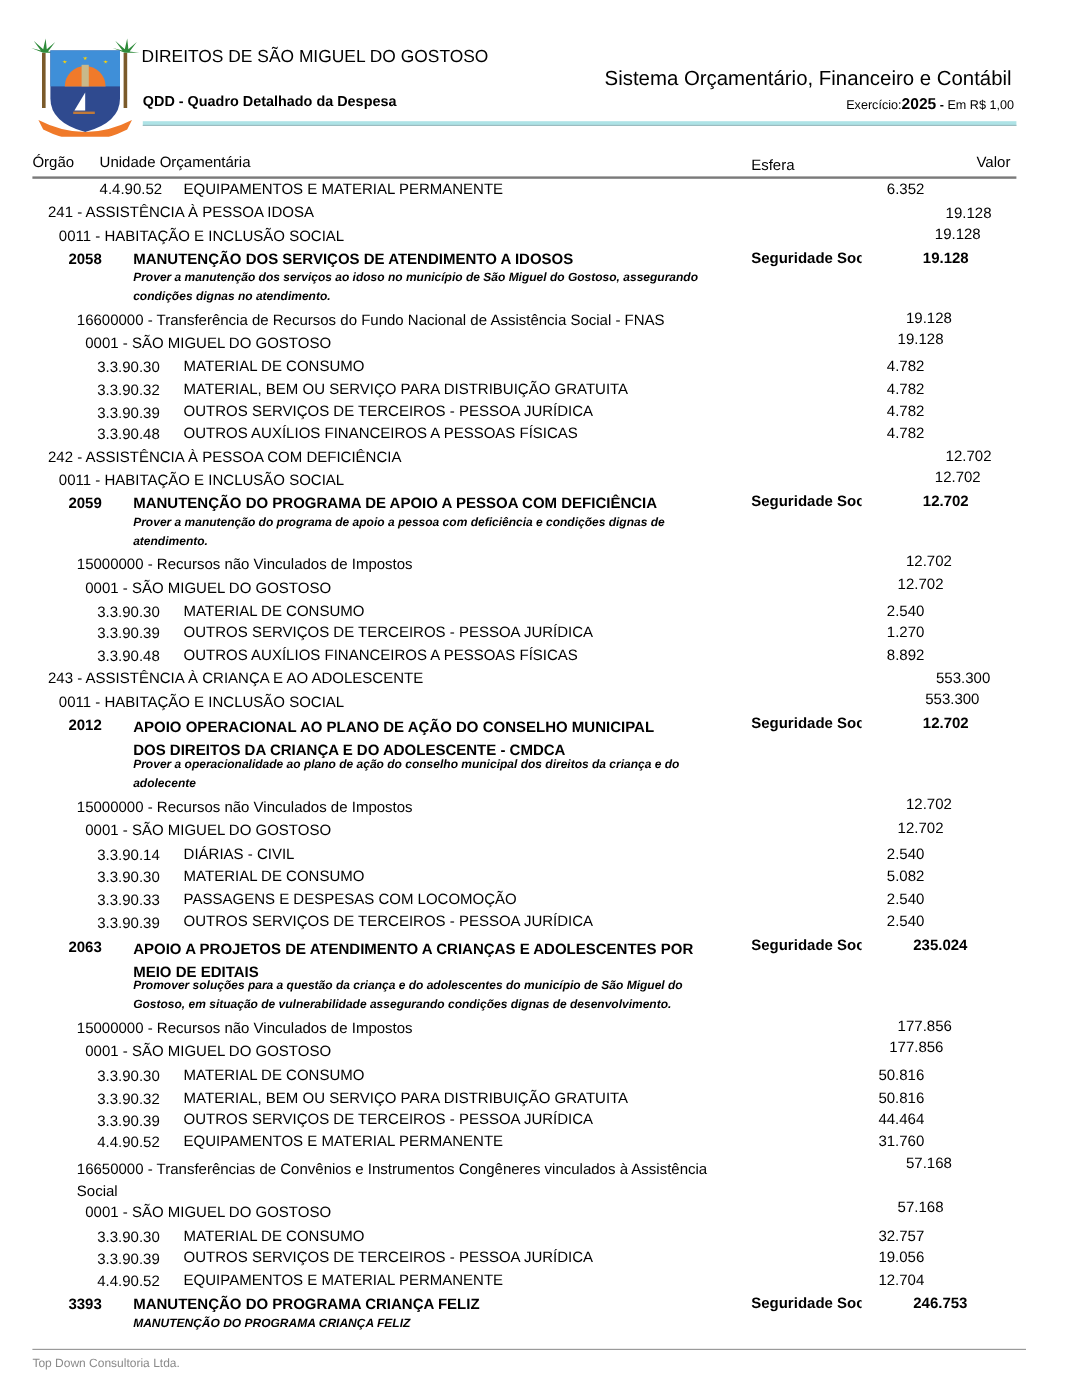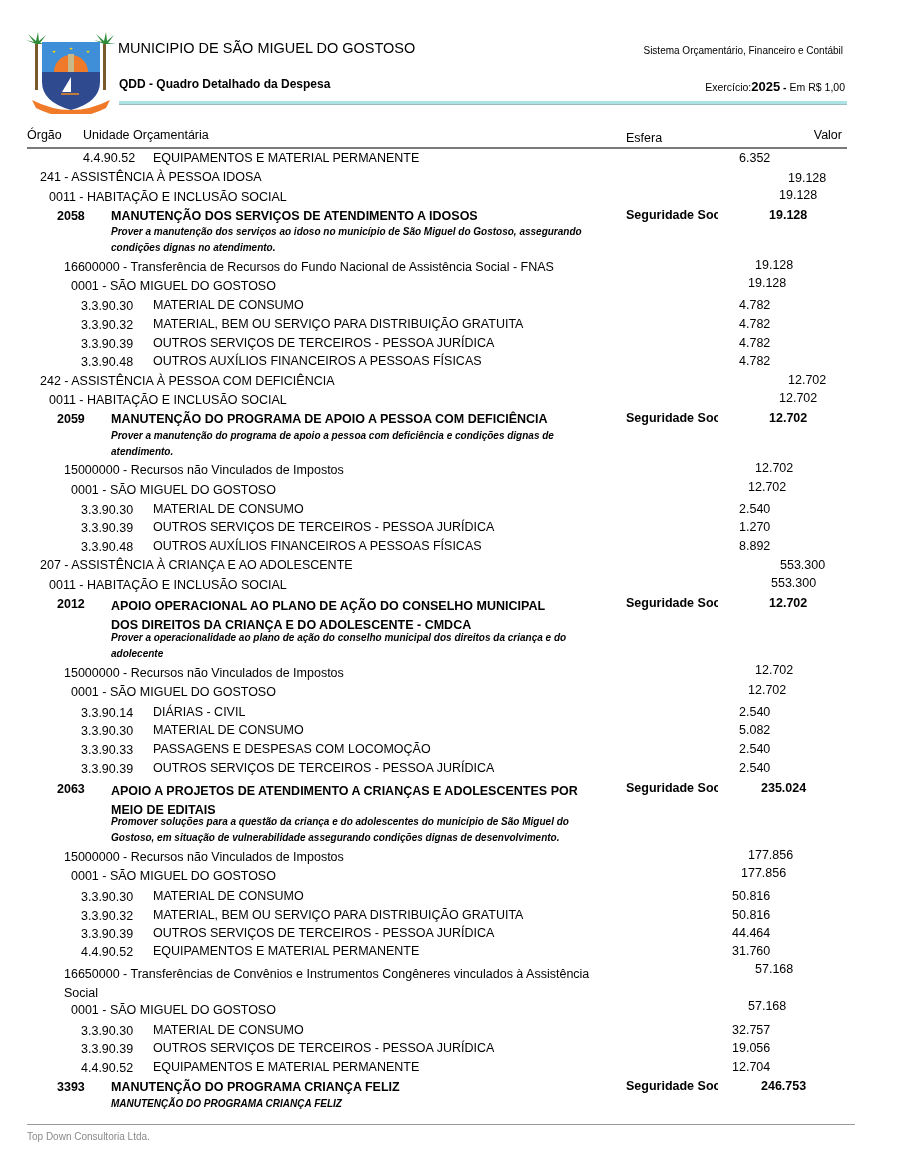--- a/index.html
+++ b/index.html
@@ -1,21 +1,21 @@
 <!DOCTYPE html>
 <html><head>
 <meta charset="utf-8">
 <style>
   html, body { margin: 0; padding: 0; background: #ffffff; }
   body { width: 900px; height: 1165px; position: relative; overflow: hidden;
          font-family: "Liberation Sans", sans-serif; color: #000; }
   .abs { position: absolute; white-space: nowrap; }
   .logo { position: absolute; left: 26px; top: 30px; width: 90px; height: 84px; }
   .muni-title { left: 118px; top: 40px; font-size: 14.5px; }
-  .sys-title { right: 57px; top: 45px; font-size: 10px; }
+  .sys-title { right: 57px; top: 56px; font-size: 17px; }
   .rep-title { left: 119px; top: 77px; font-size: 12px; font-weight: bold; }
   .exercicio { right: 55px; top: 79px; font-size: 10.5px; }
   .exercicio b { font-size: 13px; text-align: right; }
   .hdr-rule { position: absolute; left: 119px; width: 728px; top: 101px; height: 3px;
               background: #aee3e6; border-bottom: 1px solid #9bbcc0; }
   .col-hdr { top: 128px; font-size: 12.5px; font-weight: normal; }
   .col-rule { position: absolute; left: 27px; width: 820px; top: 147px; height: 2px; background: #7a7a7a; }
   .r { position: absolute; white-space: nowrap; font-size: 12.5px; }
   .b { font-weight: bold; }
   .desc { position: absolute; font-size: 10px; font-weight: bold; line-height: 16px; width: 500px; white-space: normal; font-style: italic; }
@@ -40,21 +40,21 @@
     <rect x="42" y="24" width="6" height="18" fill="#c8b98a"></rect>
     <polygon points="28,20 29,23 26,21 30,21 27,23" fill="#ffd400"></polygon>
     <polygon points="45,17 46,20 43,18 47,18 44,20" fill="#ffd400"></polygon>
     <polygon points="62,20 63,23 60,21 64,21 61,23" fill="#ffd400"></polygon>
     <polygon points="45,47 45,62 36,62" fill="#ffffff"></polygon>
     <rect x="35" y="63" width="18" height="2" fill="#c07a3a"></rect>
 
     <path d="M6 70 Q45 90 84 70 L80 78 Q45 96 10 78 Z" fill="#f07a2a"></path>
   </svg>
 </div>
-<div class="abs muni-title">MUNICIPIO DE SÃO MIGUEL DO GOSTOSO</div>
+<div class="abs muni-title">DIREITOS DE SÃO MIGUEL DO GOSTOSO</div>
 <div class="abs sys-title">Sistema Orçamentário, Financeiro e Contábil</div>
 <div class="abs rep-title">QDD - Quadro Detalhado da Despesa</div>
 <div class="abs exercicio">
   <span>Exercício:</span><b>2025</b><b style="font-size:10.5px"> -</b><span> Em R$ 1,00</span>
 </div>
 <div class="hdr-rule"></div>
 
 <div class="abs col-hdr" style="left:27px">Órgão</div>
 <div class="abs col-hdr" style="left:83px">Unidade Orçamentária</div>
 <div class="abs col-hdr" style="left:626px;top:131px">Esfera</div>
@@ -147,21 +147,21 @@
     <span class="r" style="left:153px;top:520px">OUTROS SERVIÇOS DE TERCEIROS - PESSOA JURÍDICA</span>
     <span class="val" style="left:739px;top:520px">1.270</span>
   </div>
   <div>
     <span class="r" style="left:81px;top:540px">3.3.90.48</span>
     <span class="r" style="left:153px;top:539px">OUTROS AUXÍLIOS FINANCEIROS A PESSOAS FÍSICAS</span>
     <span class="val" style="left:739px;top:539px">8.892</span>
   </div>
 
   <div>
-    <span class="r" style="left:40px;top:558px">207 - ASSISTÊNCIA À CRIANÇA E AO ADOLESCENTE</span>
+    <span class="r" style="left:40px;top:558px">243 - ASSISTÊNCIA À CRIANÇA E AO ADOLESCENTE</span>
     <span class="val" style="left:780px;top:558px">553.300</span>
   </div>
   <div>
     <span class="r" style="left:49px;top:578px">0011 - HABITAÇÃO E INCLUSÃO SOCIAL</span>
     <span class="val" style="left:771px;top:576px">553.300</span>
   </div>
   <div>
     <span class="r b" style="left:57px;top:597px">2012</span>
     <div class="r b" style="left:111px;top:597px;white-space:normal;width:460px;line-height:19px">APOIO OPERACIONAL AO PLANO DE AÇÃO DO CONSELHO MUNICIPAL DOS DIREITOS DA CRIANÇA E DO ADOLESCENTE - CMDCA</div>
     <span class="r b" style="left:626px;top:596px;width:92px;overflow:hidden">Seguridade Soc</span>

